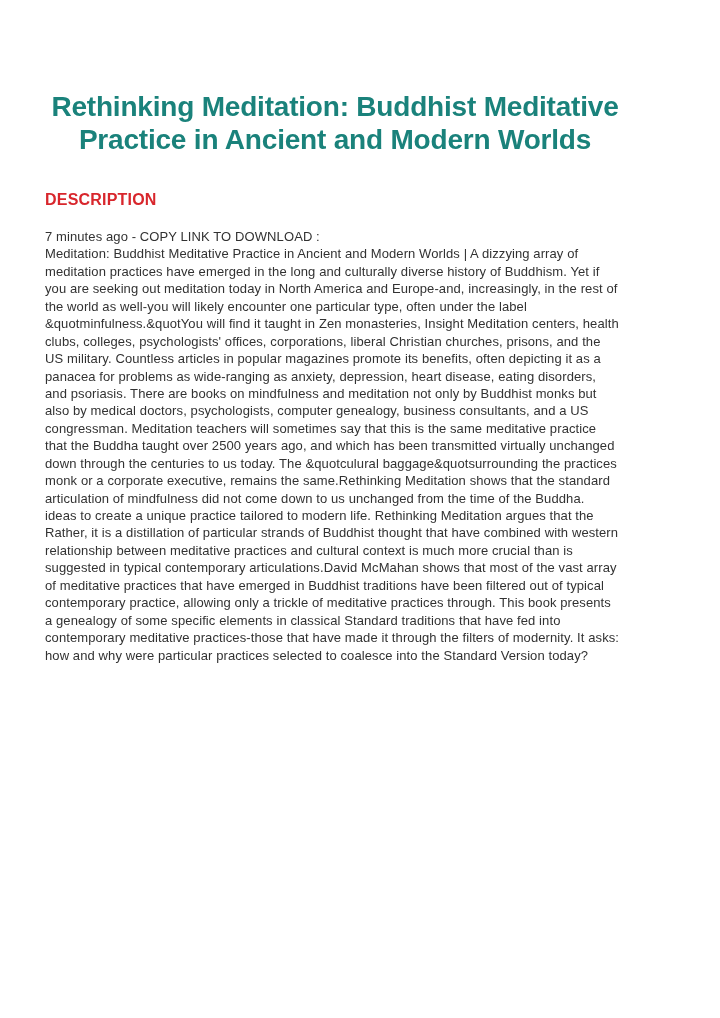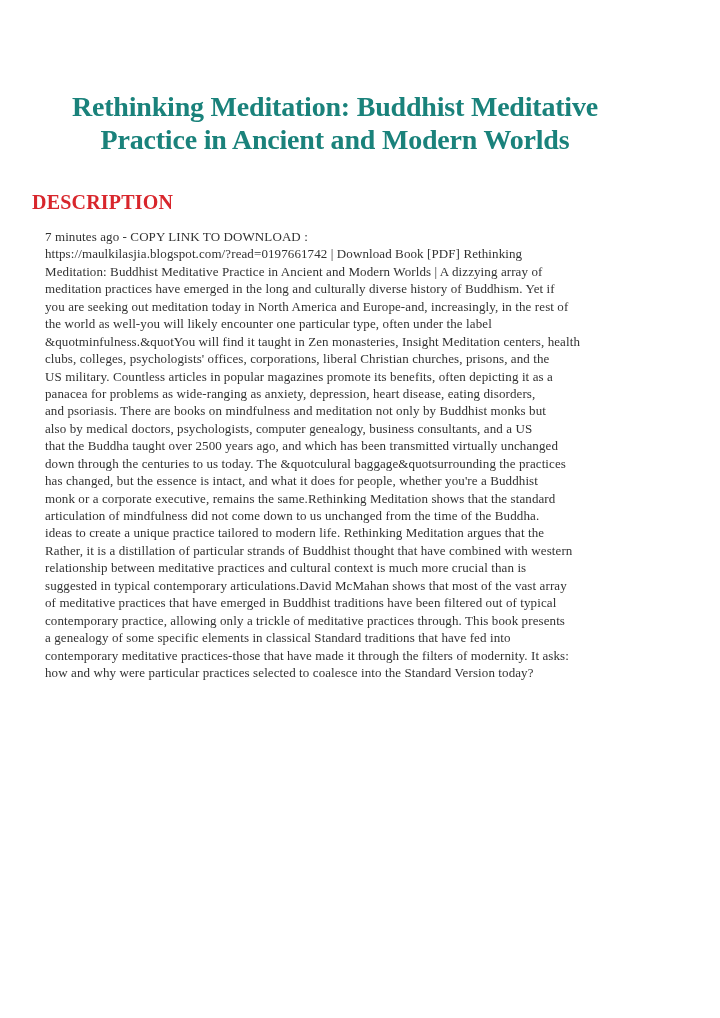--- a/index.html
+++ b/index.html
@@ -5,21 +5,21 @@
   html, body {
     margin: 0;
     padding: 0;
     background: #ffffff;
   }
   .page {
     position: relative;
     width: 656px;
     height: 1018px;
     background: var(--page-bg, #ffffff);
-    font-family: Liberation Serif, serif;
+    font-family: Liberation Sans, sans-serif;
     overflow: hidden;
   }
   .title {
     position: absolute;
     top: 90px;
     left: 44px;
     right: 30px;
     margin: 0;
     text-align: center;
     font-size: 28px;
@@ -28,22 +28,22 @@
     letter-spacing: -0.2px;
     color: var(--title-color, #1a827b);
   }
   .title-line {
     display: block;
     white-space: nowrap;
   }
   .desc-heading {
     position: absolute;
     top: 191px;
-    left: 32px;
-    font-size: 20px;
+    left: 45px;
+    font-size: 16px;
     font-weight: bold;
     letter-spacing: 0.2px;
     color: var(--heading-color, #d8262c);
     white-space: nowrap;
   }
   .body-text {
     position: absolute;
     top: 228px;
     left: 45px;
     width: 650px;
@@ -63,34 +63,33 @@
 <div class="page">
   <h1 class="title">
     <span class="title-line">Rethinking Meditation: Buddhist Meditative</span>
     <span class="title-line">Practice in Ancient and Modern Worlds</span>
   </h1>
 
   <div class="desc-heading">DESCRIPTION</div>
 
   <div class="body-text" id="body-text">
       <div class="body-line">7 minutes ago - COPY LINK TO DOWNLOAD :</div>
-      <div class="body-line">https://maulkilasjia.blogspot.com/?read=0197661742 | Download Book [PDF] Rethinking</div>
       <div class="body-line">Meditation: Buddhist Meditative Practice in Ancient and Modern Worlds | A dizzying array of</div>
       <div class="body-line">meditation practices have emerged in the long and culturally diverse history of Buddhism. Yet if</div>
       <div class="body-line">you are seeking out meditation today in North America and Europe-and, increasingly, in the rest of</div>
       <div class="body-line">the world as well-you will likely encounter one particular type, often under the label</div>
       <div class="body-line">&amp;quotminfulness.&amp;quotYou will find it taught in Zen monasteries, Insight Meditation centers, health</div>
       <div class="body-line">clubs, colleges, psychologists' offices, corporations, liberal Christian churches, prisons, and the</div>
       <div class="body-line">US military. Countless articles in popular magazines promote its benefits, often depicting it as a</div>
       <div class="body-line">panacea for problems as wide-ranging as anxiety, depression, heart disease, eating disorders,</div>
       <div class="body-line">and psoriasis. There are books on mindfulness and meditation not only by Buddhist monks but</div>
       <div class="body-line">also by medical doctors, psychologists, computer genealogy, business consultants, and a US</div>
+      <div class="body-line">congressman. Meditation teachers will sometimes say that this is the same meditative practice</div>
       <div class="body-line">that the Buddha taught over 2500 years ago, and which has been transmitted virtually unchanged</div>
       <div class="body-line">down through the centuries to us today. The &amp;quotculural baggage&amp;quotsurrounding the practices</div>
-      <div class="body-line">has changed, but the essence is intact, and what it does for people, whether you're a Buddhist</div>
       <div class="body-line">monk or a corporate executive, remains the same.Rethinking Meditation shows that the standard</div>
       <div class="body-line">articulation of mindfulness did not come down to us unchanged from the time of the Buddha.</div>
       <div class="body-line">ideas to create a unique practice tailored to modern life. Rethinking Meditation argues that the</div>
       <div class="body-line">Rather, it is a distillation of particular strands of Buddhist thought that have combined with western</div>
       <div class="body-line">relationship between meditative practices and cultural context is much more crucial than is</div>
       <div class="body-line">suggested in typical contemporary articulations.David McMahan shows that most of the vast array</div>
       <div class="body-line">of meditative practices that have emerged in Buddhist traditions have been filtered out of typical</div>
       <div class="body-line">contemporary practice, allowing only a trickle of meditative practices through. This book presents</div>
       <div class="body-line">a genealogy of some specific elements in classical Standard traditions that have fed into</div>
       <div class="body-line">contemporary meditative practices-those that have made it through the filters of modernity. It asks:</div>

